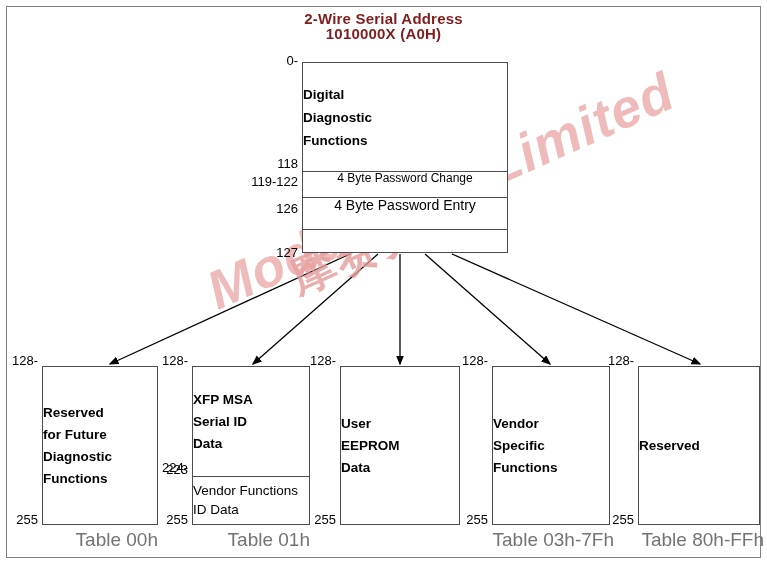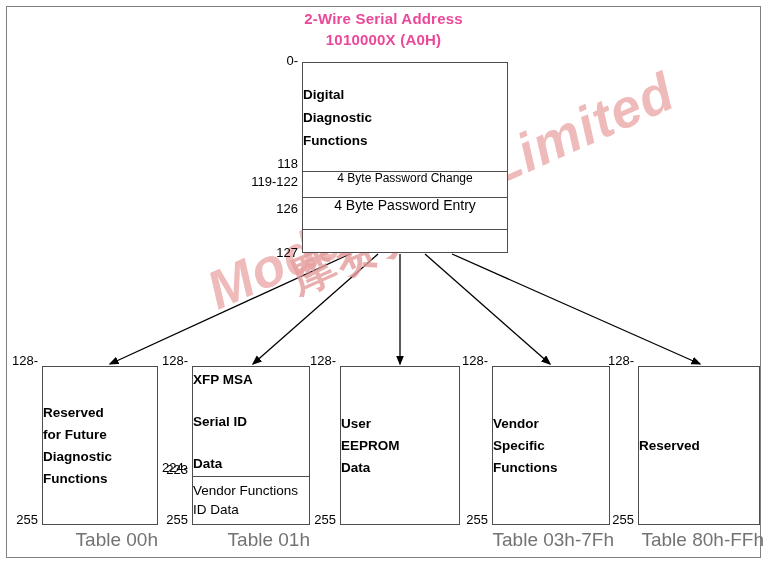--- a/index.html
+++ b/index.html
@@ -26,25 +26,25 @@
     box-sizing: border-box;
   }
 
   
   .title-line {
     position: absolute;
     width: 767px;
     text-align: center;
     font-weight: bold;
     font-size: 15px;
-    color: #ec4899;
+    color: #7f1d1d;
     letter-spacing: .2px;
   }
   #title-1 { top: 10px; }
-  #title-2 { top: 31px; }
+  #title-2 { top: 25px; }
 
   
   .box {
     position: absolute;
     border: 1.6px solid #4d4d4d;
     box-sizing: border-box;
     background: #ffffff;
   }
   .cell {
     position: absolute;
@@ -116,21 +116,21 @@
     line-height: 19px;
   }
   #box-00 { left: 42px;  width: 116px; }
   #box-01 { left: 192px; width: 118px; }
   #box-02 { left: 340px; width: 120px; }
   #box-03 { left: 492px; width: 118px; }
   #box-80 { left: 638px; width: 122px; }
 
   .bb-full { top: 0; height: 157px; }
   
-  #b01-top { top: 0; height: 109px; gap: 20px; }
+  #b01-top { top: 0; height: 109px; }
   #b01-div { top: 109px; }
   #b01-bot { top: 109px; height: 48px; }
 
   
   .baddr {
     position: absolute;
     font-size: 13px;
     color: #000;
     text-align: right;
     white-space: nowrap;

